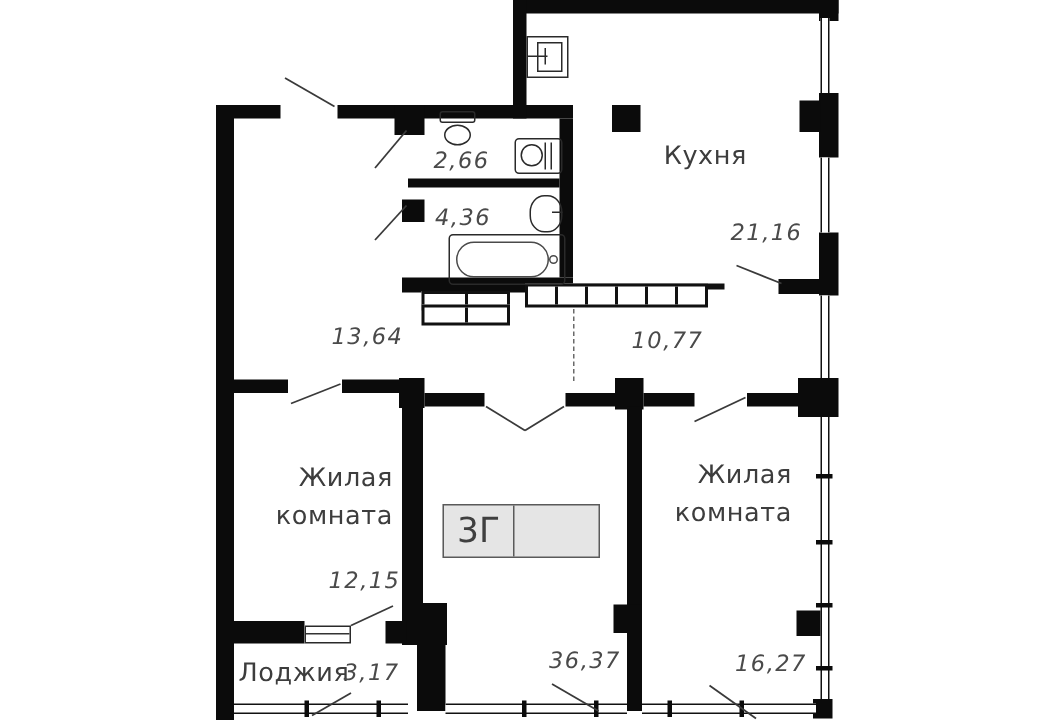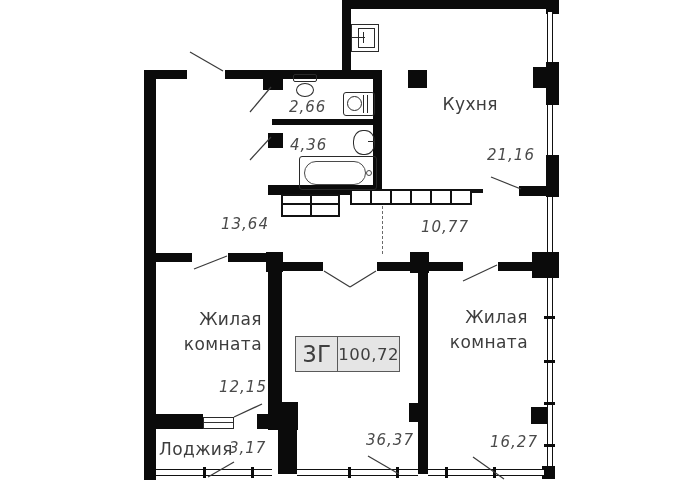--- a/index.html
+++ b/index.html
@@ -169,16 +169,15 @@
   <div class="area" style="left:366px;top:431px">36,37</div>
 
   <div class="lbl ctr" style="left:436px;top:305px;width:92px">Жилая комната</div>
   <div class="area" style="left:490px;top:433px">16,27</div>
 
   <div class="lbl" style="left:159px;top:437px">Лоджия</div>
   <div class="area" style="left:229px;top:439px">3,17</div>
 
   <div id="stamp">
     <div class="c1">3Г</div>
-    <div class="c2">100,72</div>
   </div>
 
 </div>
 
 </body></html>

